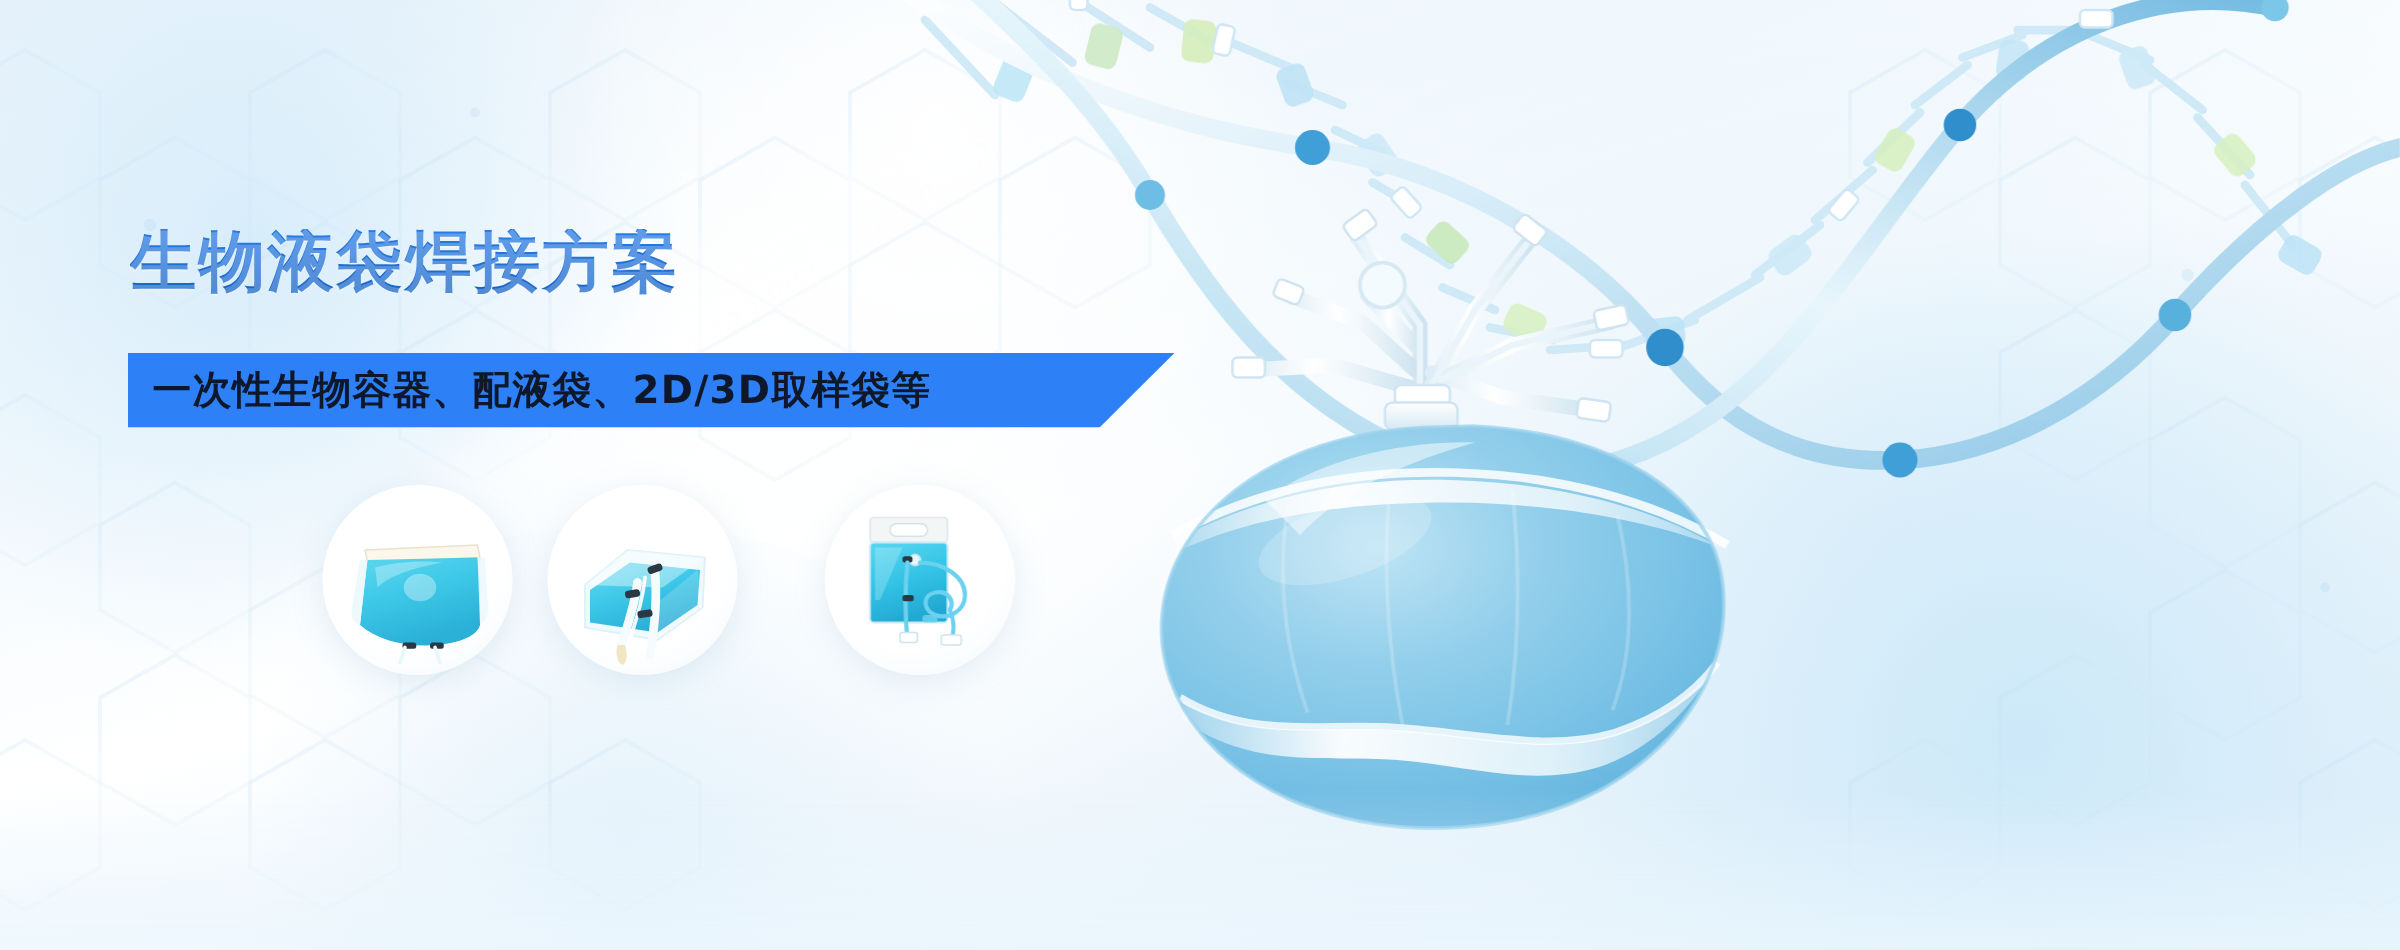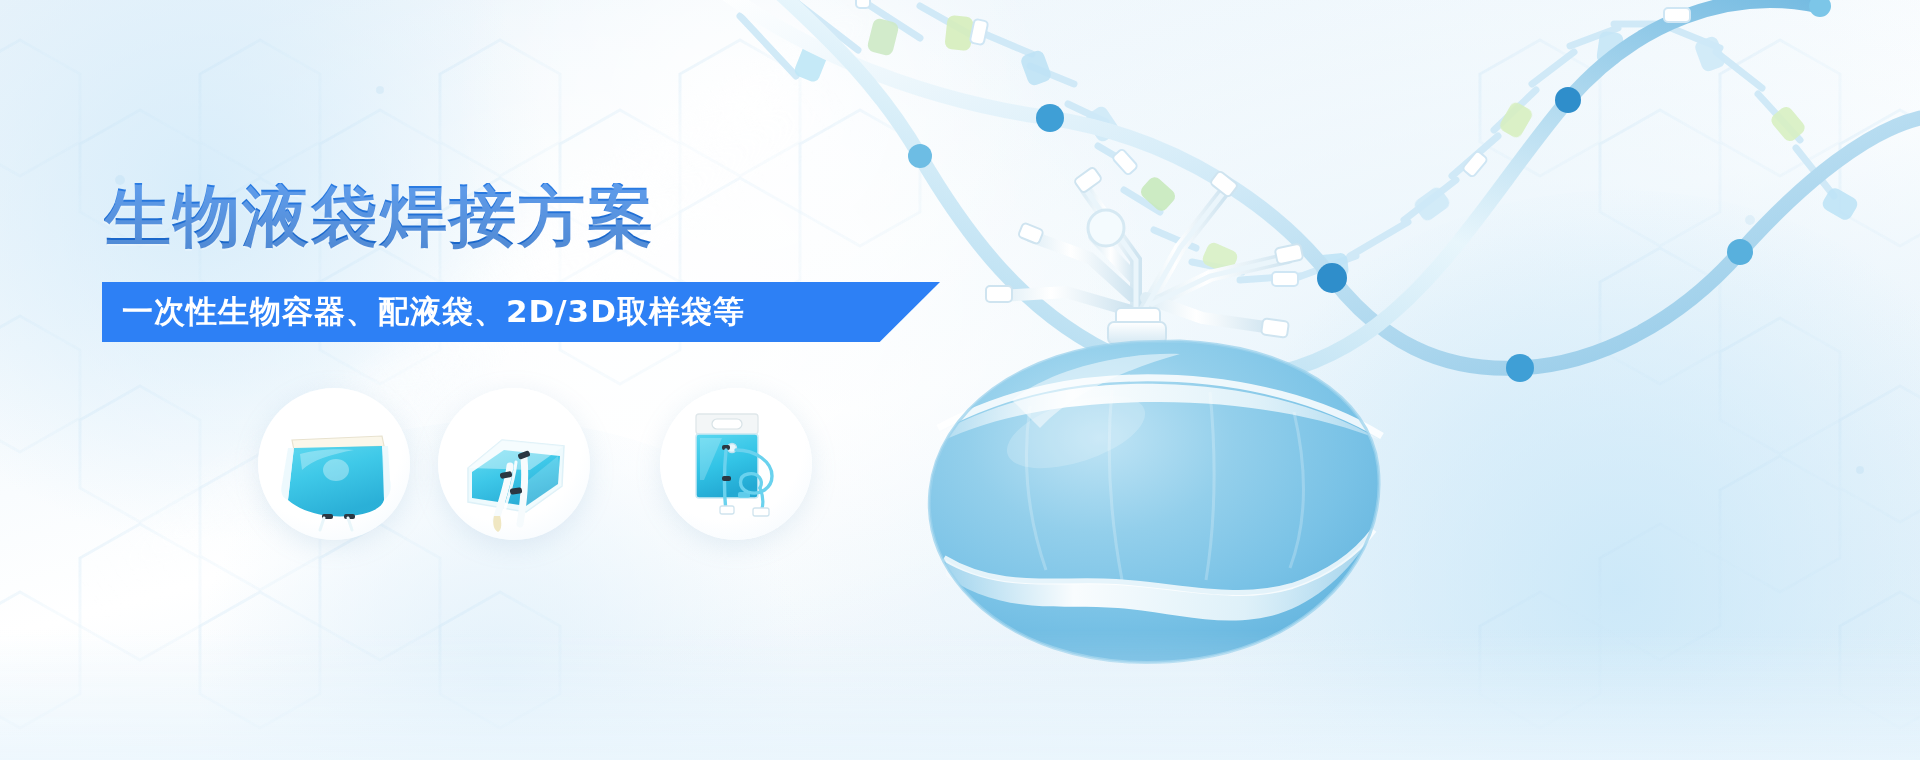--- a/index.html
+++ b/index.html
@@ -34,41 +34,41 @@
   .streak{ position:absolute; pointer-events:none;
     background:linear-gradient(90deg, rgba(255,255,255,0) 0%, rgba(255,255,255,.85) 45%, rgba(255,255,255,0) 100%);
     transform:rotate(-34deg); filter:blur(14px); }
   .streak.s1{ left:170px; top:250px; width:760px; height:60px; opacity:.75; }
   .streak.s2{ left:330px; top:150px; width:620px; height:36px; opacity:.6; }
   .streak.s3{ left:40px;  top:430px; width:520px; height:42px; opacity:.45; }
 
   
   .headline{
     position:absolute; left:104px; top:183px;
-    font-size:67px; line-height:1.0; font-weight:900;
+    font-size:53px; line-height:1.0; font-weight:900;
     letter-spacing:2px;
     color:#1d6fd6;
     background:linear-gradient(180deg,#2a7ce4 0%,#1763c6 100%);
     -webkit-background-clip:text; background-clip:text;
     -webkit-text-fill-color:transparent;
     white-space:nowrap;
     text-shadow:0 2px 0 rgba(255,255,255,.25);
     font-family:"DejaVu Sans","Liberation Sans",sans-serif;
   }
 
   
   .subbar{
     position:absolute; left:102px; top:282px;
     width:838px; height:60px;
     background:#2d80f5;
     clip-path:polygon(0 0, 100% 0, 92.8% 100%, 0 100%);
     display:flex; align-items:center;
   }
   .subbar-text{
-    color:#ffffff; font-size:31px; font-weight:700; letter-spacing:1px;
+    color:#0f172a; font-size:31px; font-weight:700; letter-spacing:1px;
     padding-left:20px; white-space:nowrap;
     font-family:"DejaVu Sans","Liberation Sans",sans-serif;
   }
 
   
   .circle{
     position:absolute; border-radius:50%;
     background:radial-gradient(circle at 42% 34%, #ffffff 0%, #ffffff 60%, #f7fbfe 82%, #eef6fc 100%);
     box-shadow:0 6px 26px rgba(120,165,200,.18);
     overflow:hidden;

